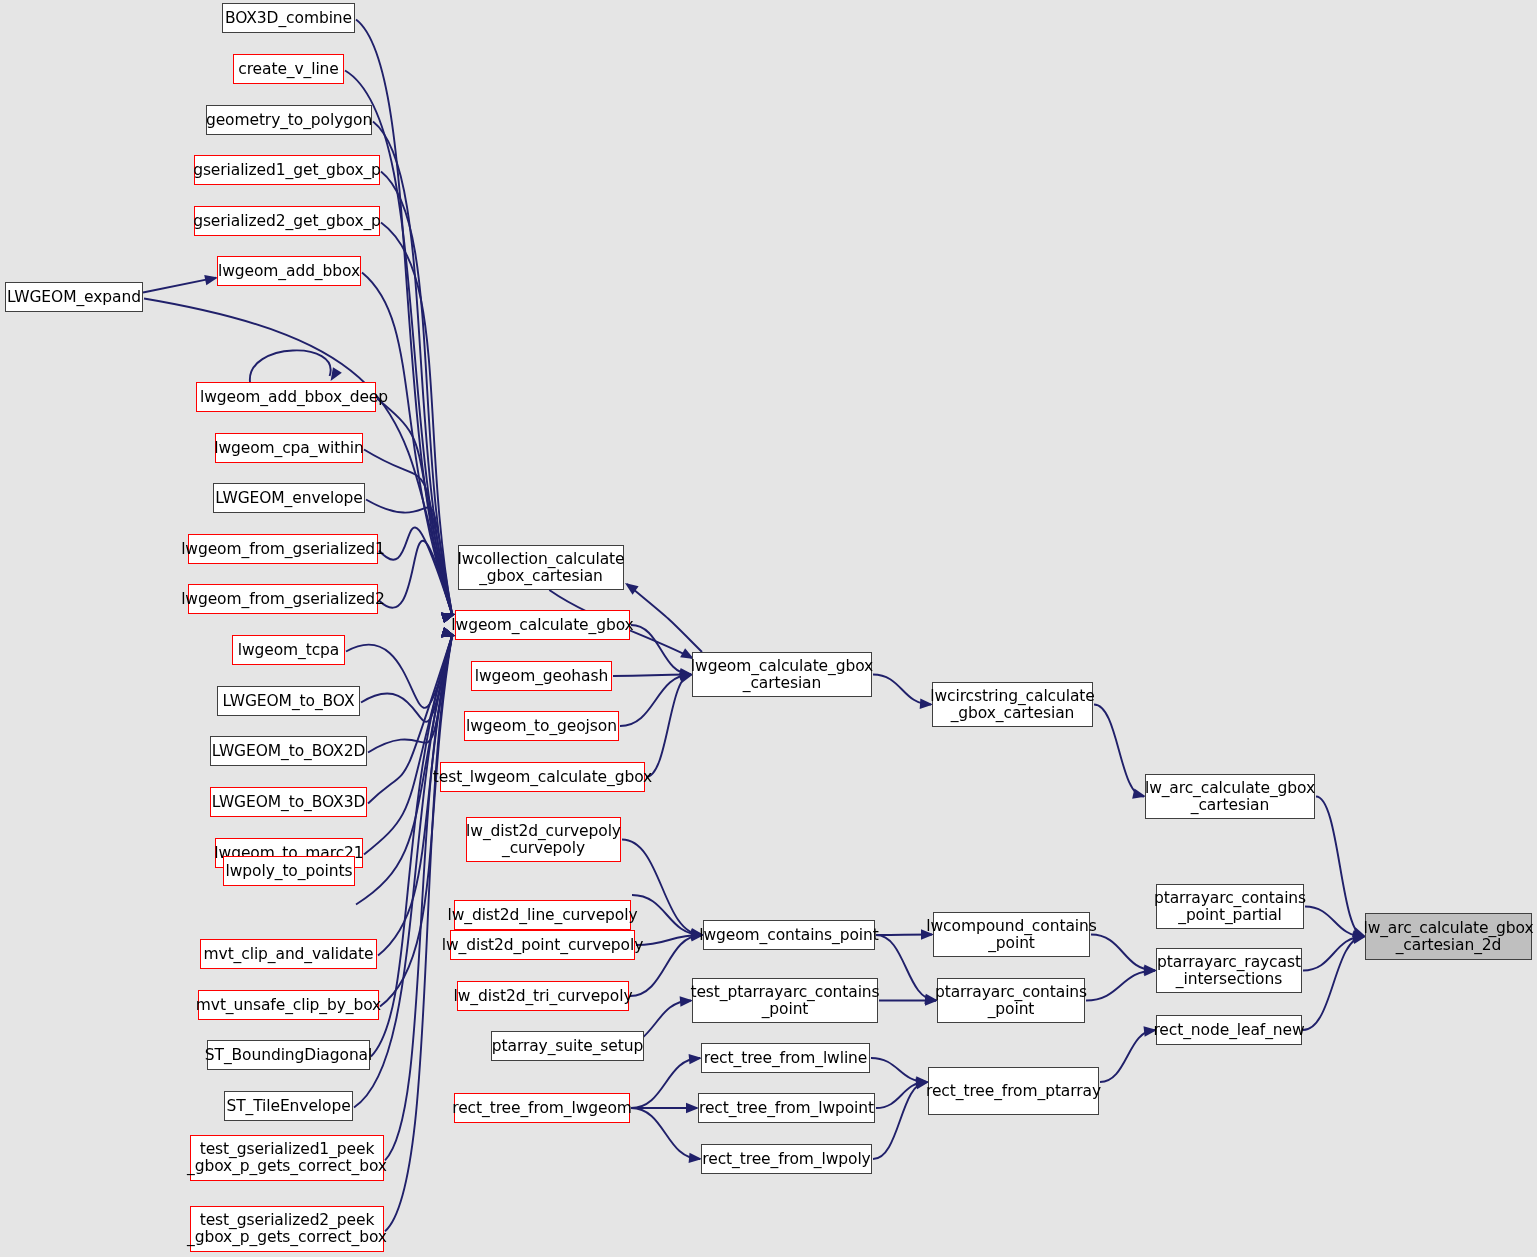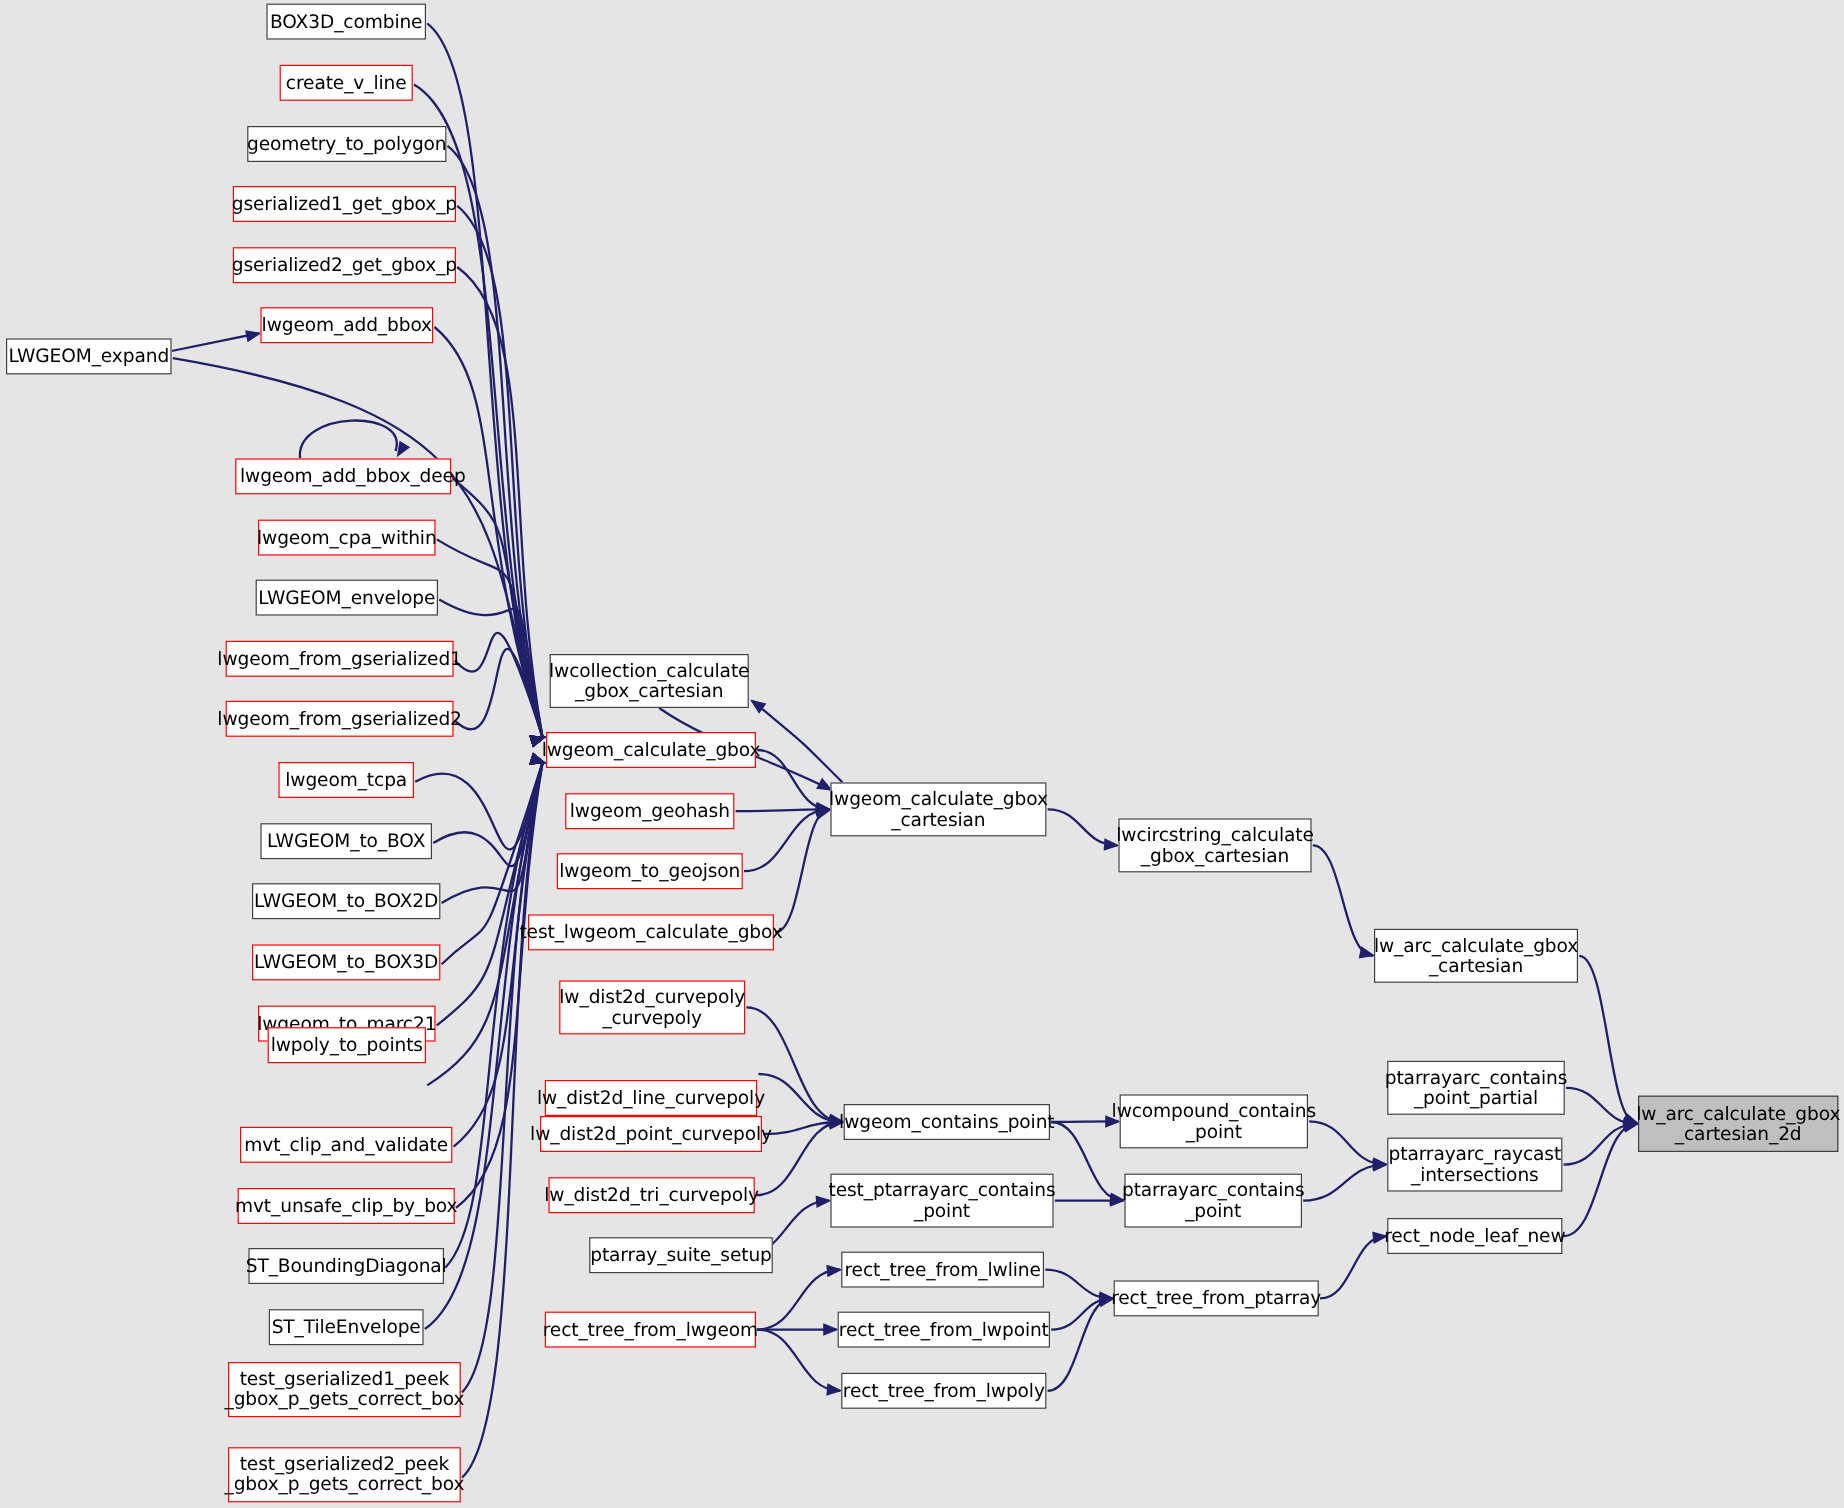--- a/index.html
+++ b/index.html
@@ -212,21 +212,21 @@
 _point</div>
       <div class="node black" style="left: 701px; top: 1043px; width: 169px; height: 30px;">rect_tree_from_lwline</div>
       <div class="node black" style="left: 698px; top: 1093px; width: 177px; height: 30px;">rect_tree_from_lwpoint</div>
       <div class="node black" style="left: 701px; top: 1144px; width: 171px; height: 30px;">rect_tree_from_lwpoly</div>
       <div class="node black" style="left: 932px; top: 682px; width: 161px; height: 45px;">lwcircstring_calculate
 _gbox_cartesian</div>
       <div class="node black" style="left: 933px; top: 912px; width: 157px; height: 45px;">lwcompound_contains
 _point</div>
       <div class="node black" style="left: 937px; top: 978px; width: 148px; height: 45px;">ptarrayarc_contains
 _point</div>
-      <div class="node black" style="left: 928px; top: 1067px; width: 171px; height: 30px;">rect_tree_from_ptarray</div>
+      <div class="node black" style="left: 928px; top: 1067px; width: 171px; height: 48px;">rect_tree_from_ptarray</div>
       <div class="node black" style="left: 1145px; top: 774px; width: 170px; height: 45px;">lw_arc_calculate_gbox
 _cartesian</div>
       <div class="node black" style="left: 1156px; top: 884px; width: 148px; height: 45px;">ptarrayarc_contains
 _point_partial</div>
       <div class="node black" style="left: 1156px; top: 948px; width: 146px; height: 45px;">ptarrayarc_raycast
 _intersections</div>
       <div class="node black" style="left: 1156px; top: 1015px; width: 146px; height: 30px;">rect_node_leaf_new</div>
       <div class="node highlight" style="left: 1365px; top: 913px; width: 167px; height: 47px;">lw_arc_calculate_gbox
 _cartesian_2d</div>
     </div>

